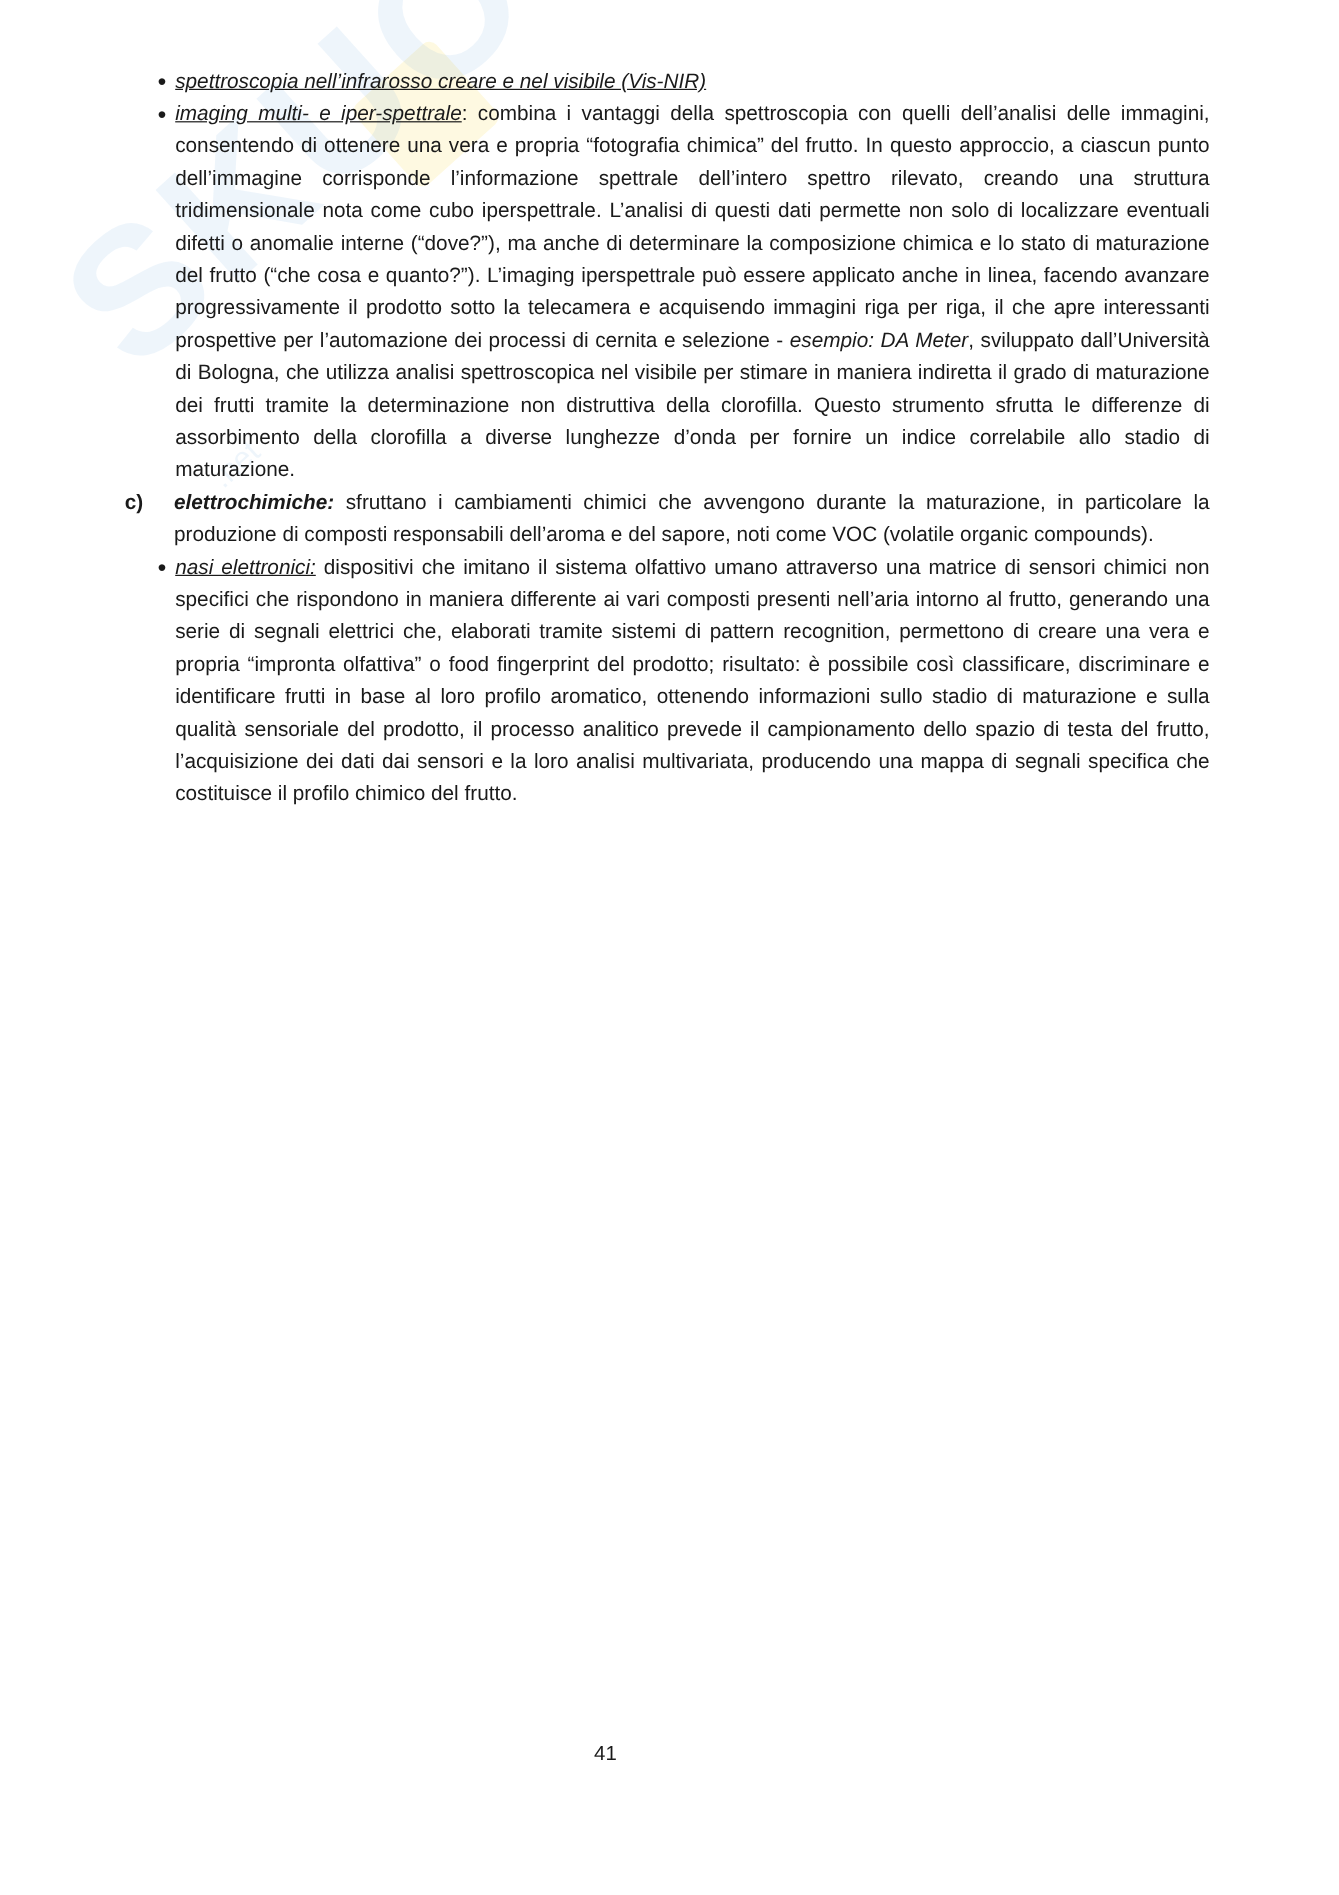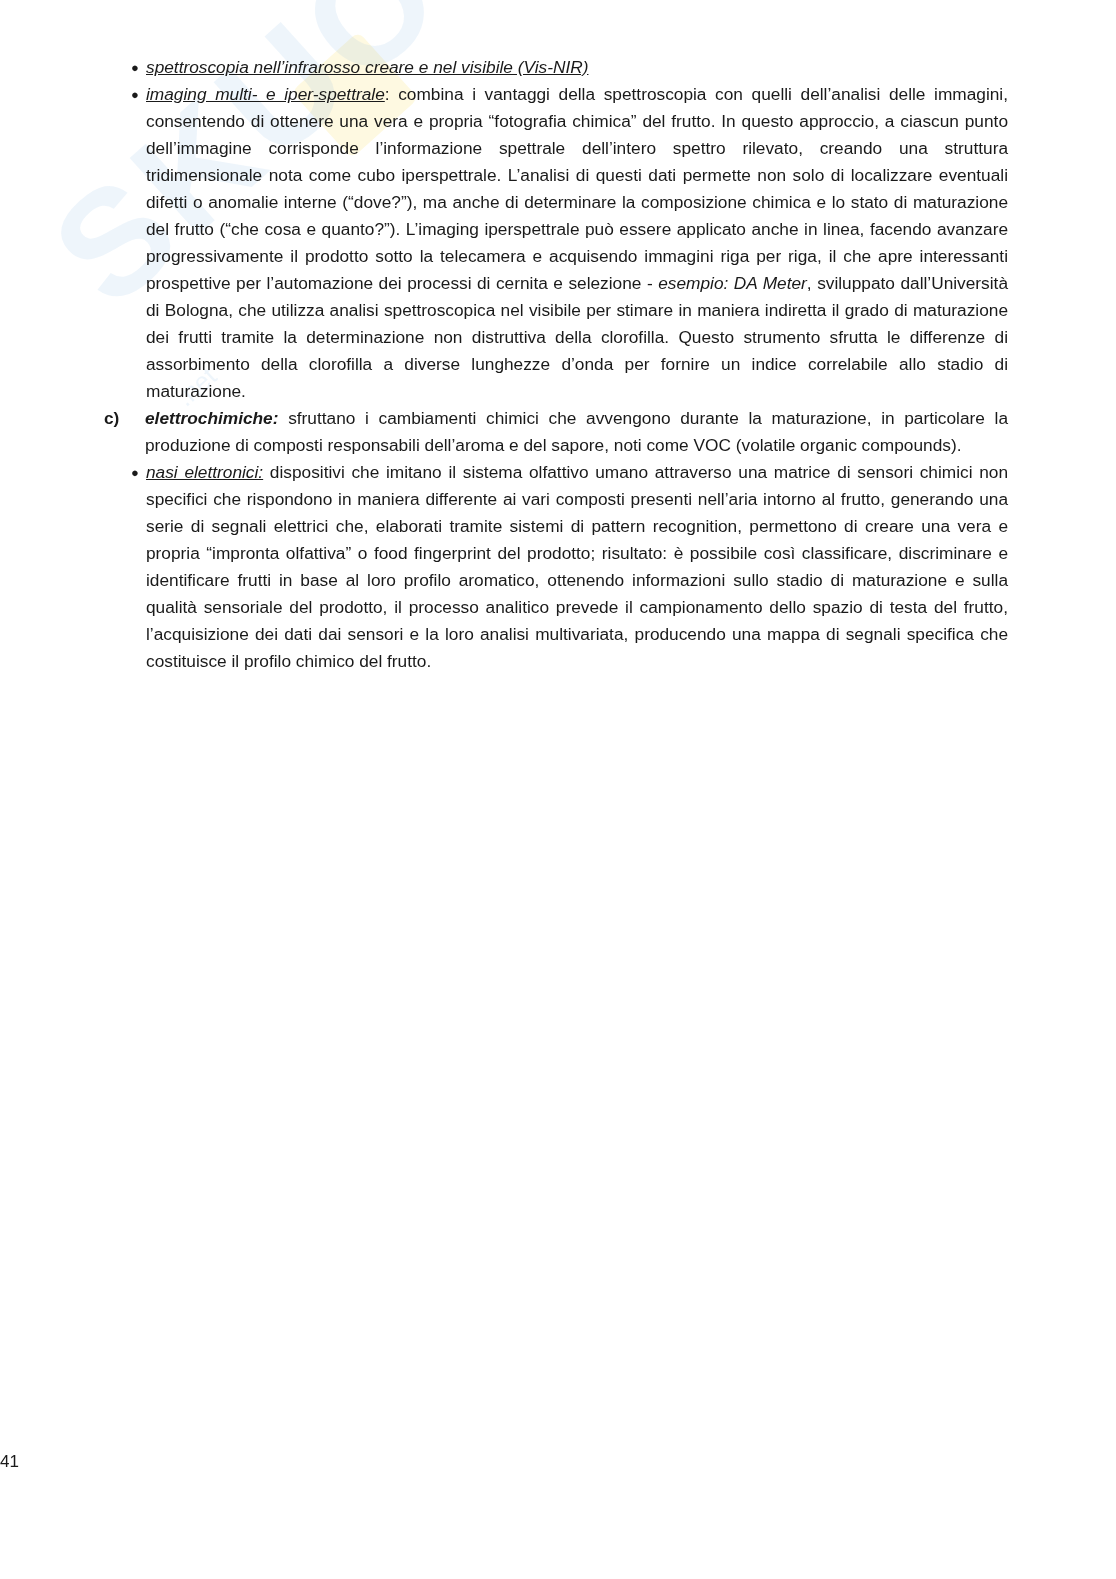--- a/index.html
+++ b/index.html
@@ -17,21 +17,21 @@
   .page { position: absolute; left: 0; top: 0; width: 1116px; z-index: 1; }
   .bullet-item { position: absolute; left: 131px; width: 877px; }
   .bullet-item .dot { position: absolute; left: 0; top: 0; width: 14px; font-size: 13px; line-height: 27px; }
   .bullet-item .body { margin-left: 15px; text-align: justify; text-align-last: left; font-size: 17.3px; line-height: 27px; }
   .u-ital { font-style: italic; text-decoration: underline; }
   .ital { font-style: italic; }
   .bold-ital { font-style: italic; font-weight: bold; }
   .list-c { position: absolute; left: 104px; width: 904px; font-size: 17.3px; line-height: 27px; }
   .list-c .marker { position: absolute; left: 0; top: 0; font-weight: bold; }
   .list-c .body { margin-left: 41px; text-align: justify; text-align-last: left; }
-  .page-number { position: absolute; left: 0; width: 1009px; top: 1452px; text-align: left; font-size: 17px; }
+  .page-number { position: absolute; left: 0; width: 1009px; top: 1452px; text-align: center; font-size: 17px; }
 </style>
 </head>
 <body>
 
 <div class="watermark">
   <div class="wm-accent"></div>
   <div class="wm-text">SKUOLA</div>
   <div class="wm-sub">.net</div>
 </div>
 

